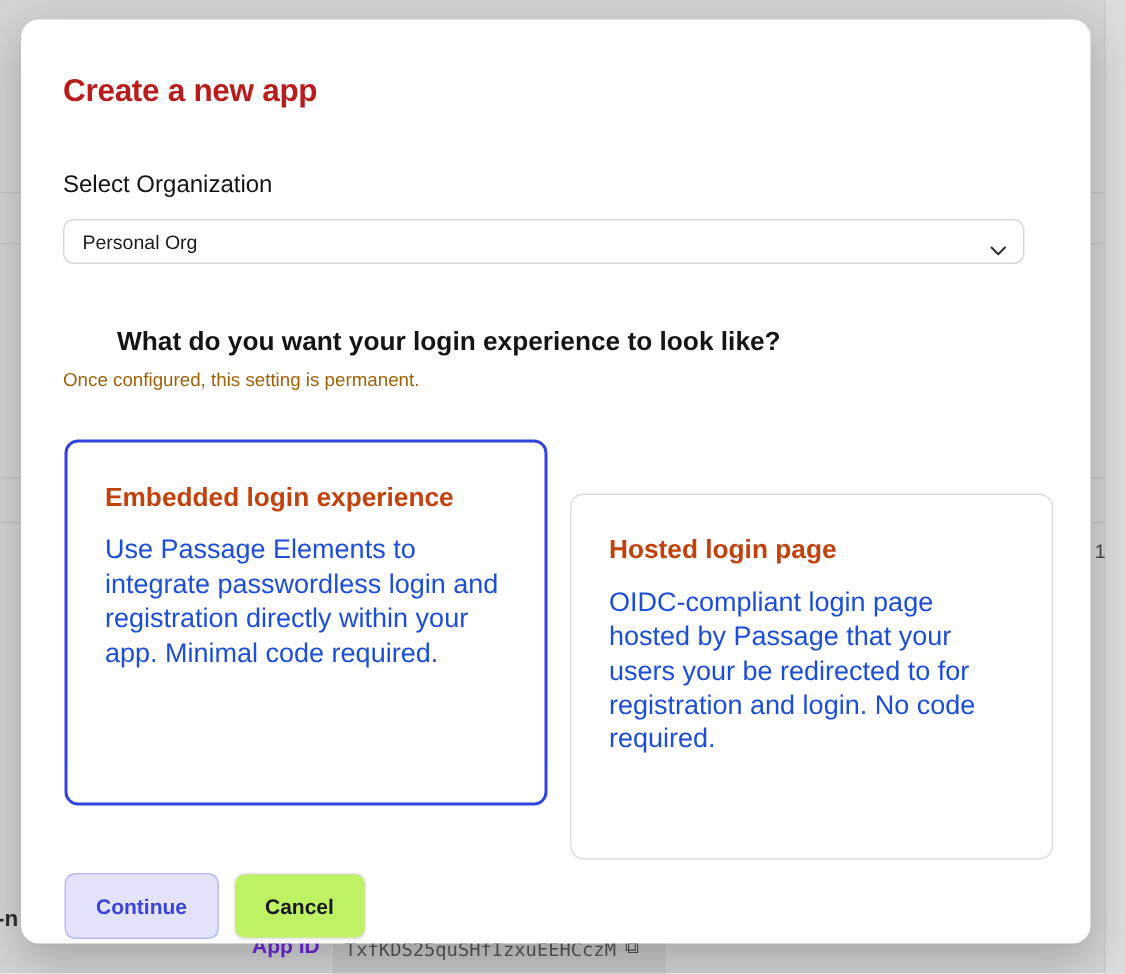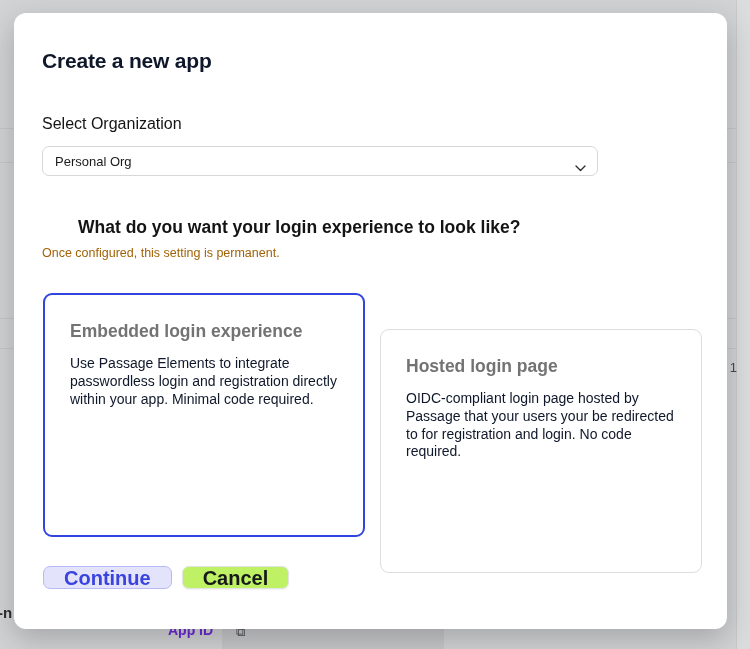--- a/index.html
+++ b/index.html
@@ -30,67 +30,68 @@
                font-family:"DejaVu Sans", sans-serif; line-height:1; }
 
   
   .modal {
     position:absolute; left:14px; top:13px; width:713px; height:616px;
     background:#ffffff; border-radius:12px;
     box-shadow:0 10px 30px rgba(0,0,0,0.22);
     z-index:5;
   }
   .modal-title { position:absolute; left:28px; top:36px; font-size:21px;
-                 font-weight:700; color:#0f172a; letter-spacing:-0.2px; }
+                 font-weight:700; color:#b91c1c; letter-spacing:-0.2px; }
   .org-label   { position:absolute; left:28px; top:102px; font-size:16px;
                  font-weight:400; color:#141414; }
-  .select-wrap { position:absolute; left:28px; top:133px; width:556px; height:30px; }
+  .select-wrap { position:absolute; left:28px; top:133px; width:641px; height:30px; }
   .select-wrap select {
     width:100%; height:100%; appearance:none; -webkit-appearance:none;
     border:1px solid #d7d7d9; border-radius:7px; background:#fff;
     padding:0 28px 0 12px; font-size:13px; color:#1a1a1a;
     font-family:"Liberation Sans", sans-serif; cursor:pointer;
   }
   .select-chevron { position:absolute; right:12px; top:12px; pointer-events:none; }
 
   .question { position:absolute; left:28px; top:204px; font-size:17.5px;
               font-weight:700; color:#141414;margin-left:36px; }
   .note     { position:absolute; left:28px; top:233px; font-size:12.5px;
               color:#a16207; }
 
   .cards { position:absolute; left:29px; top:280px; display:flex; gap:15px; }
   .card  { width:322px; height:244px; border-radius:9px; background:#fff;
            padding:26px 24px 0 25px; cursor:pointer; }
   .card.selected   { border:2px solid #3244e0; }
   .card.unselected { border:1px solid #dddddf;margin-top:36px; }
-  .card h3 { margin:0 0 13px 0; font-size:17.5px; font-weight:700; color:#737373; }
-  .card p  { margin:0; font-size:14px; line-height:1.27; color:#0f172a; }
+  .card h3 { margin:0 0 13px 0; font-size:17.5px; font-weight:700; color:#c2410c; }
+  .card p  { margin:0; font-size:18px; line-height:1.27; color:#1d4ed8; }
 
   .actions { position:absolute; left:29px; top:553px; display:flex; gap:10px; }
-  .btn { height:23px; padding:0 20px; border-radius:7px; font-size:20px;
-         font-weight:700; font-family:"Liberation Sans", sans-serif; cursor:pointer; }
+  .btn { height:44px; padding:0 20px; border-radius:7px; font-size:14px;
+         font-weight:700; font-family:"Liberation Sans", sans-serif; cursor:pointer;margin-top:16px; }
   .btn-continue { background:#e3e4fb; border:1px solid #b7baf4; color:#3a43de; }
   .btn-cancel   { background:#bef264; border:1px solid #e3e3e5; color:#17181a;
                   box-shadow:0 1px 2px rgba(0,0,0,0.06); }
 </style>
 </head>
 <body>
 
 <div>
   <div class="bg-divider" style="top:128px"></div>
   <div class="bg-divider" style="top:162px"></div>
   <div class="bg-divider" style="top:318px"></div>
   <div class="bg-divider" style="top:348px"></div>
   <div class="bg-gutter"></div>
 
   <div class="bg-partial-left">-n</div>
   <div class="bg-pagination">o 1</div>
 
   <div class="appid-label">App ID</div>
   <div class="appid-box">
+    <span>TxfKDS25quSHfIzxuEEHCczM</span>
     <span class="copy-icon">⧉</span>
   </div>
 </div>
 
 <div class="modal">
 
   <div class="modal-title">Create a new app</div>
 
   <div class="org-label">Select Organization</div>
 

